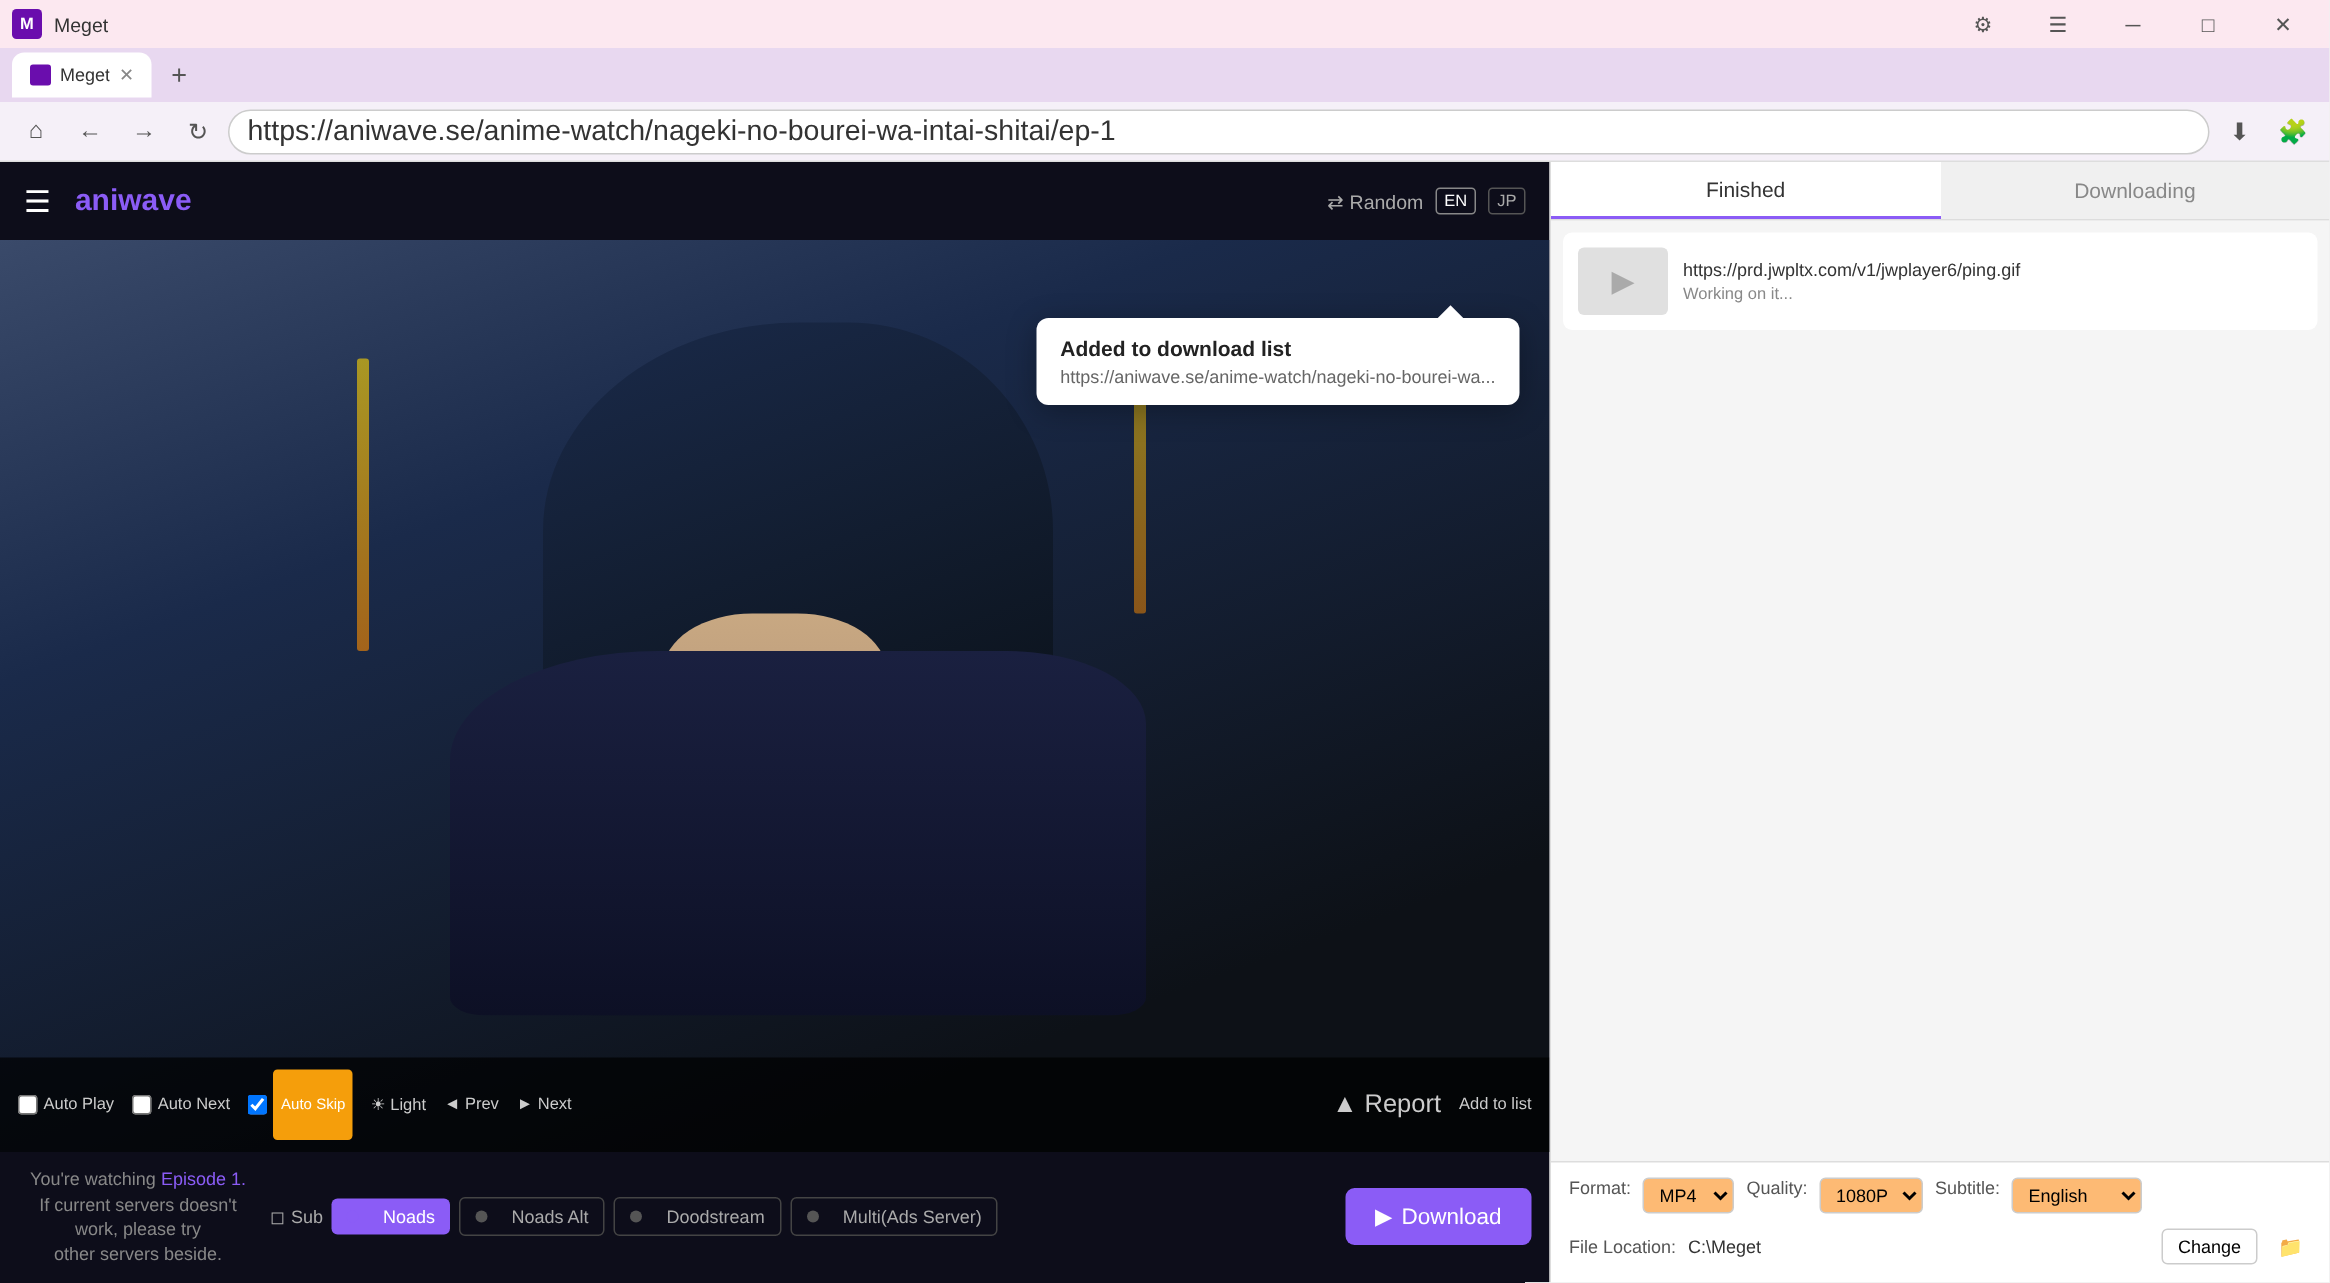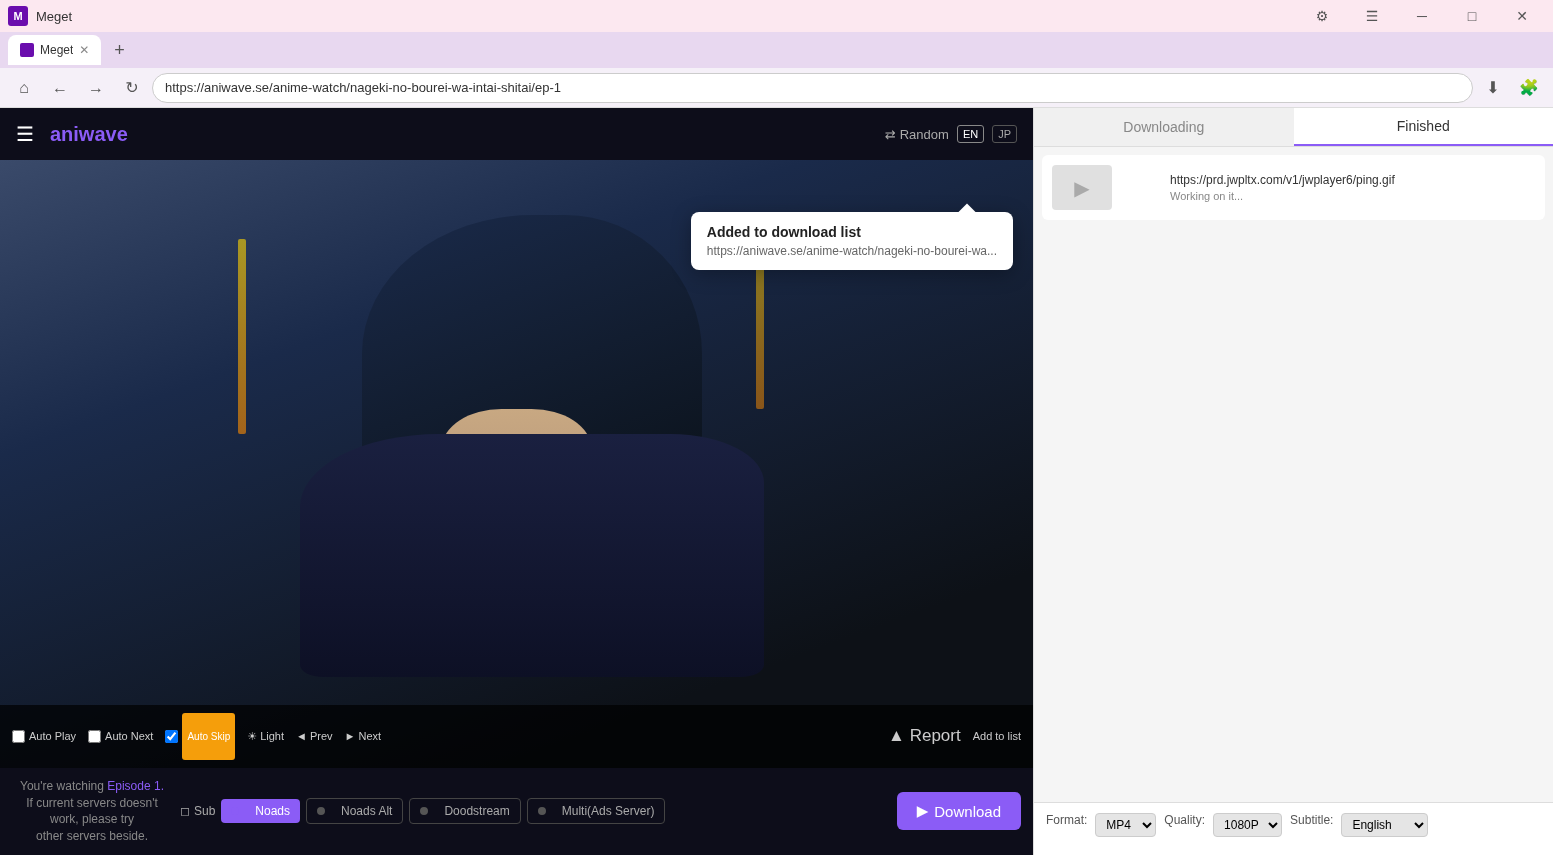--- a/index.html
+++ b/index.html
@@ -18,21 +18,21 @@
     .browser-chrome { display: flex; flex-direction: column; flex-shrink: 0; }
     .tab-bar { display: flex; align-items: center; background: #e8d8f0; height: 36px; padding: 0 8px; gap: 4px; }
     .tab { display: flex; align-items: center; background: white; border-radius: 8px 8px 0 0; padding: 0 12px; height: 30px; gap: 6px; font-size: 12px; color: #333; max-width: 220px; }
     .tab-favicon { width: 14px; height: 14px; background: #6a0dad; border-radius: 2px; }
     .tab-label { flex: 1; overflow: hidden; text-overflow: ellipsis; white-space: nowrap; }
     .tab-close { color: #888; font-size: 12px; cursor: pointer; }
     .tab-new { width: 28px; height: 28px; display: flex; align-items: center; justify-content: center; font-size: 18px; color: #555; cursor: pointer; background: transparent; border: none; }
 
     .nav-bar { display: flex; align-items: center; background: #f5f0f8; height: 40px; padding: 0 8px; gap: 4px; border-bottom: 1px solid #ddd; }
     .nav-btn { width: 32px; height: 32px; border: none; background: transparent; cursor: pointer; display: flex; align-items: center; justify-content: center; font-size: 16px; color: #555; border-radius: 4px; }
-    .address-bar { flex: 1; height: 30px; border: 1px solid #ccc; border-radius: 15px; padding: 0 12px; font-size: 13px; background: white; color: #333; }
+    .address-bar { flex: 1; height: 30px; border: 1px solid #ccc; border-radius: 15px; padding: 0 12px; font-size: 19px; background: white; color: #333; }
     .nav-actions { display: flex; gap: 4px; }
     .nav-action-btn { width: 32px; height: 32px; border: none; background: transparent; cursor: pointer; display: flex; align-items: center; justify-content: center; font-size: 16px; color: #555; border-radius: 4px; }
 
     
     .main-content { display: flex; flex: 1; overflow: hidden; }
 
     
     .browser-viewport { flex: 1; display: flex; flex-direction: column; overflow: hidden; position: relative; }
 
     
@@ -80,36 +80,36 @@
     
     .download-panel { width: 520px; background: #f5f5f5; display: flex; flex-direction: column; border-left: 1px solid #ddd; flex-shrink: 0; }
     .panel-tabs { display: flex; border-bottom: 1px solid #ddd; background: white; }
     .panel-tab { flex: 1; padding: 10px; text-align: center; font-size: 14px; cursor: pointer; border: none; background: transparent; }
     .panel-tab.active { background: white; border-bottom: 2px solid #8b5cf6; color: #333; font-weight: 500; }
     .panel-tab.inactive { color: #888; background: #f0f0f0; }
 
     .download-list { flex: 1; overflow-y: auto; padding: 8px; }
     .download-item { display: flex; align-items: center; background: white; border-radius: 6px; padding: 10px; gap: 10px; margin-bottom: 4px; }
     .download-thumb { width: 60px; height: 45px; background: #e0e0e0; border-radius: 4px; display: flex; align-items: center; justify-content: center; color: #aaa; font-size: 20px; flex-shrink: 0; }
-    .download-info { flex: 1; min-width: 0; margin-left: 48px; }
+    .download-info { flex: 1; min-width: 0; }
     .download-url { font-size: 12px; color: #333; overflow: hidden; text-overflow: ellipsis; white-space: nowrap; }
     .download-status { font-size: 11px; color: #888; margin-top: 3px; }
 
     
     .panel-footer { border-top: 1px solid #ddd; padding: 10px 12px; background: white; }
     .panel-footer-row1 { display: flex; align-items: center; justify-content: space-between; margin-bottom: 10px; }
     .items-count { font-size: 13px; color: #555; }
     .panel-actions { display: flex; gap: 6px; align-items: center; }
     .resume-all-btn { padding: 5px 12px; border: 1px solid #ccc; background: white; border-radius: 4px; font-size: 12px; cursor: pointer; }
     .pause-all-btn { padding: 5px 12px; border: none; background: #8b5cf6; color: white; border-radius: 4px; font-size: 12px; cursor: pointer; }
     .delete-btn { width: 28px; height: 28px; display: flex; align-items: center; justify-content: center; border: none; background: transparent; cursor: pointer; color: #888; font-size: 16px; }
 
     .panel-footer-row2 { display: flex; gap: 8px; margin-bottom: 8px; }
     .footer-label { font-size: 12px; color: #555; }
-    .footer-select { border: 1px solid #ccc; border-radius: 4px; padding: 3px 6px; font-size: 12px; background: #e5e5e5; cursor: pointer; }
+    .footer-select { border: 1px solid #ccc; border-radius: 4px; padding: 3px 6px; font-size: 12px; background: #fdba74; cursor: pointer; }
 
     .panel-footer-row3 { display: flex; align-items: center; gap: 8px; }
     .file-location-label { font-size: 12px; color: #555; }
     .file-location-value { font-size: 12px; color: #333; flex: 1; }
     .change-btn { padding: 4px 10px; border: 1px solid #ccc; background: white; border-radius: 4px; font-size: 12px; cursor: pointer; }
     .folder-btn { width: 28px; height: 28px; display: flex; align-items: center; justify-content: center; border: none; background: transparent; cursor: pointer; color: #888; }
   </style>
 </head>
 <body>
 
@@ -248,22 +248,22 @@
       </div>
       <button class="download-btn">
         <span>▶</span>
         <span>Download</span>
       </button>
     </div>
   </div>
 
   <div class="download-panel">
     <div class="panel-tabs">
+      <button class="panel-tab active">Finished</button>
       <button class="panel-tab inactive">Downloading</button>
-      <button class="panel-tab active">Finished</button>
     </div>
 
     <div class="download-list">
       <div class="download-item">
         <div class="download-thumb">
           <span>▶</span>
         </div>
         <div class="download-info">
           <div class="download-url">https://prd.jwpltx.com/v1/jwplayer6/ping.gif</div>
           <div class="download-status">Working on it...</div>
@@ -286,16 +286,22 @@
           <option>480P</option>
           <option>360P</option>
         </select>
         <span class="footer-label">Subtitle:</span>
         <select class="footer-select">
           <option>English</option>
           <option>Japanese</option>
           <option>None</option>
         </select>
       </div>
+      <div class="panel-footer-row3">
+        <span class="file-location-label">File Location:</span>
+        <span class="file-location-value">C:\Meget</span>
+        <button class="change-btn">Change</button>
+        <button class="folder-btn">📁</button>
+      </div>
     </div>
   </div>
 
 </div>
 
 </body></html>

